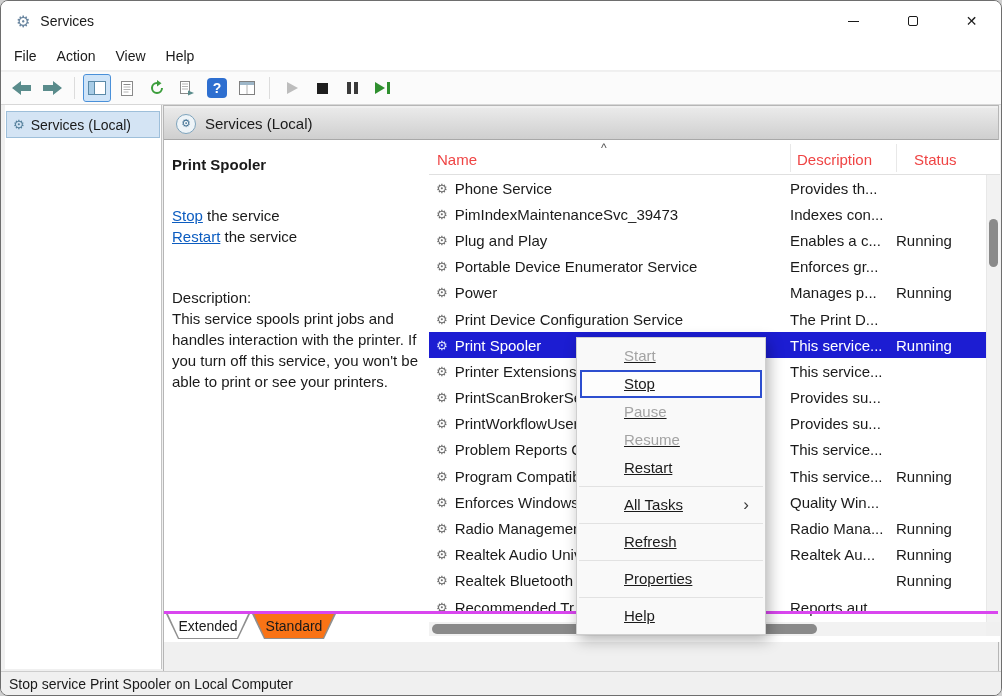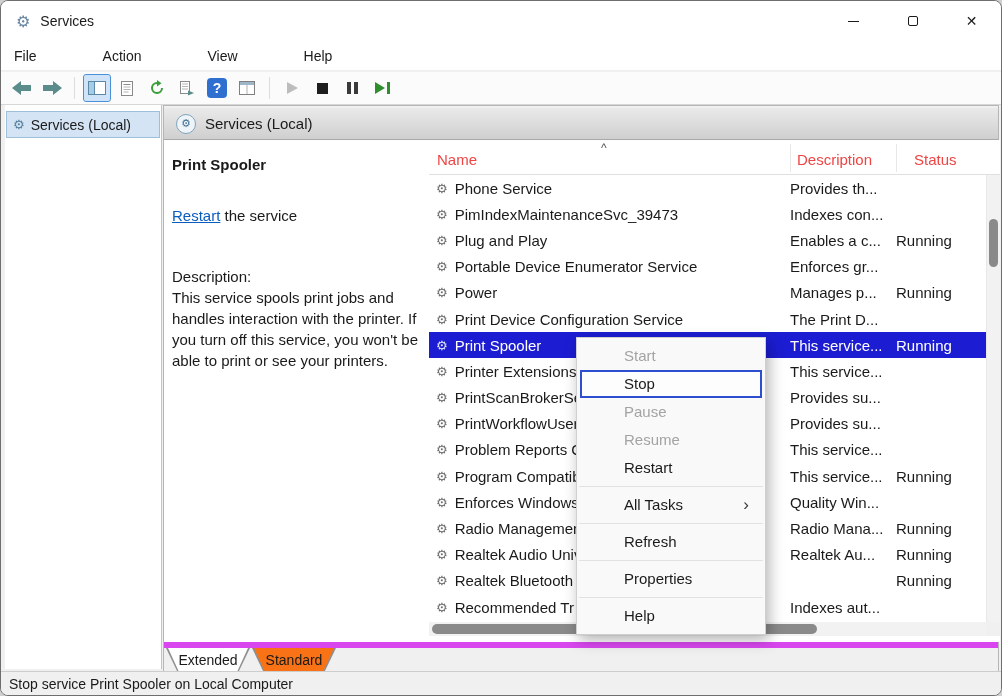--- a/index.html
+++ b/index.html
@@ -14,21 +14,21 @@
   .app-icon { margin-left:15px; font-size:16px; color:#6a86a0; }
   .win-title { margin-left:10px; font-size:14px; }
   .winbtns { position:absolute; right:0; top:0; height:40px; display:flex; }
   .winbtn { width:59px; height:40px; display:flex; align-items:center; justify-content:center;
             font-size:14px; color:#1a1a1a; }
   .min-glyph { width:11px; height:1px; background:#1a1a1a; display:block; }
   .max-glyph { width:10px; height:10px; border:1px solid #1a1a1a; border-radius:2px; display:block; }
 
   
   .menubar { position:absolute; left:0; top:40px; width:100%; height:30px; background:#fff;
-             display:flex; align-items:center; padding-left:3px; border-bottom:1px solid #efefef;gap:46px; }
+             display:flex; align-items:center; padding-left:3px; border-bottom:1px solid #efefef; }
   .mitem { padding:4px 10px; font-size:14px; }
 
   
   .toolbar { position:absolute; left:0; top:71px; width:100%; height:33px; background:#fbfbfb;
              border-bottom:1px solid #d7d7d7; display:flex; align-items:center; padding-left:8px; gap:4px; }
   .tbtn { width:26px; height:26px; display:flex; align-items:center; justify-content:center; border-radius:2px; }
   .tbtn.active { background:#cfe4f8; outline:1px solid #4a90d9; }
   .tsep { width:1px; height:22px; background:#dcdcdc; margin:0 5px; }
   .help-box { width:20px; height:20px; background:#2e6fd0; color:#fff; border-radius:4px;
               display:flex; align-items:center; justify-content:center; font-size:14px; font-weight:bold; }
@@ -84,34 +84,34 @@
   .svc-row.selected { background:#1c1dd2; color:#fff; }
   .svc-row.selected .gear { color:#dfe3ff; }
   .vscroll { position:absolute; right:0; top:35px; width:14px; height:447px; background:#f2f2f2;
              border-left:1px solid #e8e8e8; }
   .vthumb { position:absolute; left:2px; top:44px; width:9px; height:48px; background:#8a8a8a; border-radius:5px; }
   .hscroll { position:absolute; left:0; top:482px; width:557px; height:14px; background:#f2f2f2; }
   .hthumb { position:absolute; left:3px; top:2px; width:385px; height:10px; background:#8a8a8a; border-radius:5px; }
   .scorner { position:absolute; left:557px; top:482px; width:14px; height:14px; background:#f0f0f0; }
 
   
-  .tabsrow { position:absolute; left:0; top:536px; width:834px; height:30px; border-top:6px solid #d946ef;text-align:right; }
+  .tabsrow { position:absolute; left:0; top:505px; width:834px; height:30px; border-top:3px solid #d946ef;text-align:right; }
   .tab { position:absolute; top:0; height:25px;
          clip-path:polygon(0 0,100% 0,calc(100% - 12px) 100%,12px 100%); background:#8f8f8f; }
   .tab-extended { left:2px; width:84px; }
   .tab-standard { left:88px; width:84px; }
   .tab-inner { position:absolute; left:0; right:0; top:0; bottom:1px;
                clip-path:polygon(2px 0,calc(100% - 2px) 0,calc(100% - 13px) 100%,13px 100%);
                background:#f97316; display:flex; align-items:center; justify-content:center; font-size:14px; }
   .tab.active .tab-inner { background:#fff; }
 
   
   .contextmenu { position:absolute; left:575px; top:336px; width:190px; padding:4px 0;
                  background:#f9f9f9; border:1px solid #cfcfcf; box-shadow:3px 5px 14px rgba(0,0,0,.30);
-                 z-index:10; }
+                 z-index:10;text-decoration:underline; }
   .menu-item-row { height:28px; line-height:28px; padding-left:44px; margin:0 3px; font-size:15px;
                    position:relative; }
   .menu-item-row.disabled { color:#a3a3a3; }
   .menu-item-row.highlighted { border:2px solid #2d4ecf; line-height:24px; padding-left:42px; background:#fdfdfd; }
   .menu-sep { height:1px; background:#e2e2e2; margin:4px 2px; }
   .submenu-arrow { position:absolute; right:13px; top:0; font-size:17px; color:#3c3c3c; }
 
   
   .statusbar { position:absolute; left:0; bottom:0; width:100%; height:24px; background:#f0f0f0;
                border-top:1px solid #cdcdcd; display:flex; align-items:center; padding-left:8px; font-size:14px; }
@@ -228,20 +228,21 @@
   <div class="rightpane">
 
     <div class="mmc-header">
       <span class="hdr-icon">⚙</span>
       <span>Services (Local)</span>
     </div>
 
     <div class="detailpane">
       <div class="svc-title">Print Spooler</div>
       <div class="svc-links">
+        <div><a>Stop</a><span> the service</span></div>
         <div><a>Restart</a><span> the service</span></div>
       </div>
       <div class="svc-desc-label">Description:</div>
       <div class="svc-desc">This service spools print jobs and handles interaction with the printer. If you turn off this service, you won't be able to print or see your printers.</div>
     </div>
 
     <div class="listpane">
       <div class="list-header">
         <span class="sort-caret">^</span>
         <span class="col col-name">Name</span>
@@ -377,21 +378,21 @@
               <span>Realtek Bluetooth</span>
             </span>
             <span class="c-desc"></span>
             <span class="c-status">Running</span>
           </div>
           <div class="svc-row">
             <span class="c-name">
               <span class="gear">⚙</span>
               <span>Recommended Tr</span>
             </span>
-            <span class="c-desc">Indexes aut...</span>
+            <span class="c-desc">Reports aut...</span>
             <span class="c-status"></span>
           </div>
         </div>
       <div class="vscroll">
           <div class="vthumb"></div>
         </div>
       <div class="hscroll">
           <div class="hthumb"></div>
         </div>
       <div class="scorner"></div>

